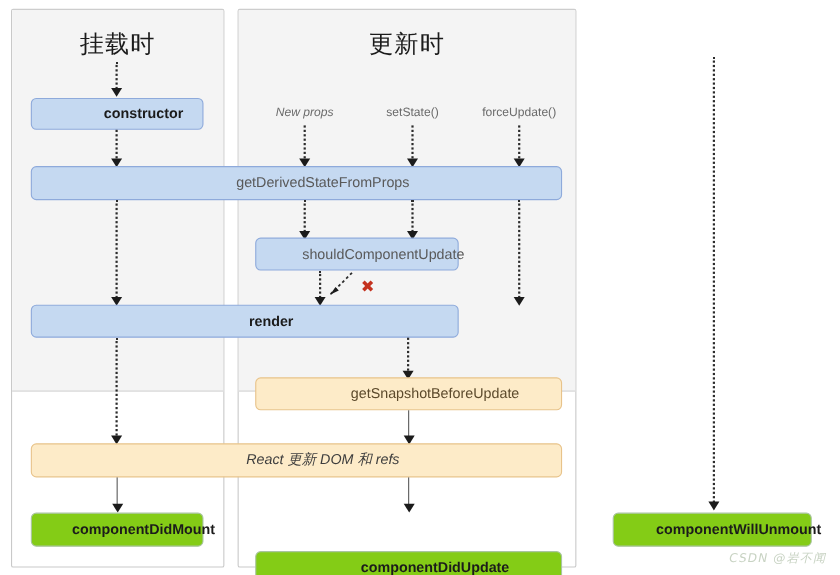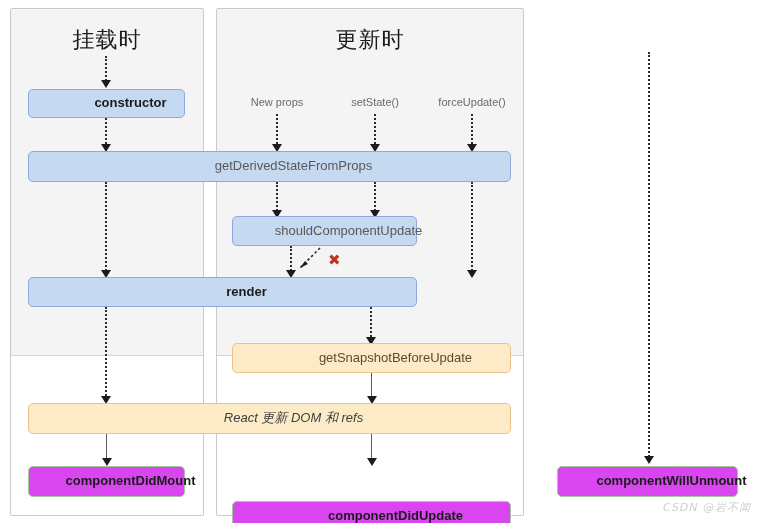--- a/index.html
+++ b/index.html
@@ -69,36 +69,36 @@
     background: #fdebc8;
     border: 1px solid #e8c38a;
     color: #5c4a2c;
     font-size: 13px;
   }
   .box-orange.italic {
     font-style: italic;
     color: #3d3d3d;
   }
   .box-green {
-    background: #d946ef;
+    background: #84cc16;
     border: 1px solid #a9c4a0;
     color: #1b1b1b;
     font-size: 13px;
     font-weight: bold;
   }
 
   
   .trigger {
     position: absolute;
     font-size: 11px;
     color: #6b6b6b;
     text-align: center;
     white-space: nowrap;
   }
-  .trigger.italic { }
+  .trigger.italic { font-style: italic; }
   .dotted-line {
     position: absolute;
     width: 0;
     border-left: 2px dotted #2b2b2b;
   }
   .solid-line {
     position: absolute;
     width: 0;
     border-left: 1.5px solid #5a5a5a;
   }

